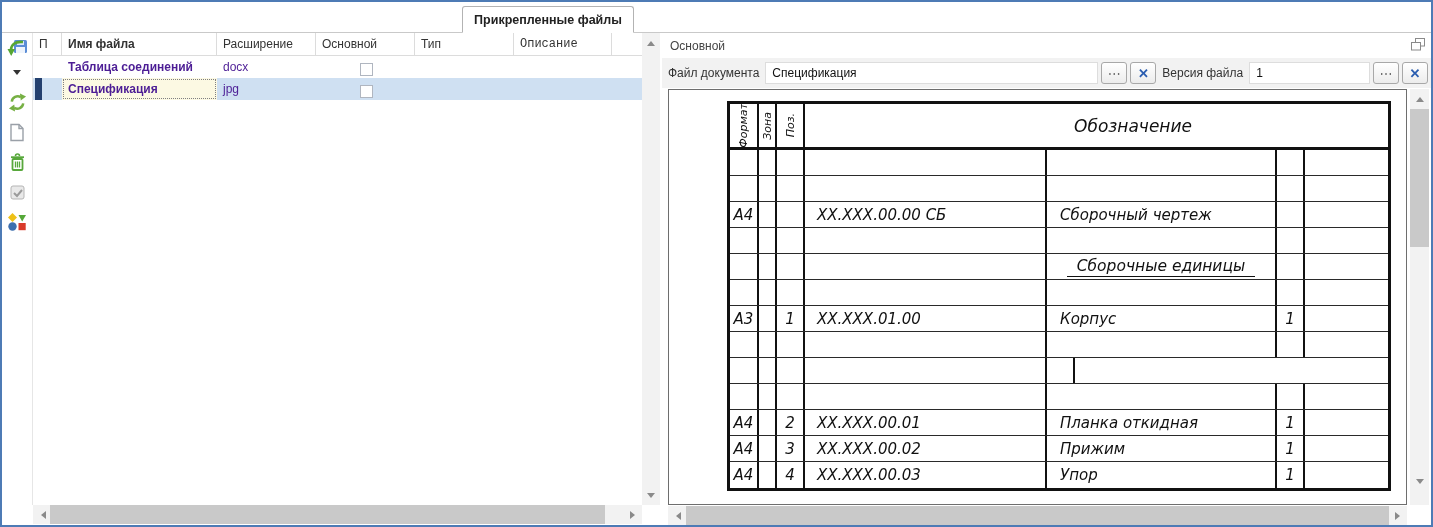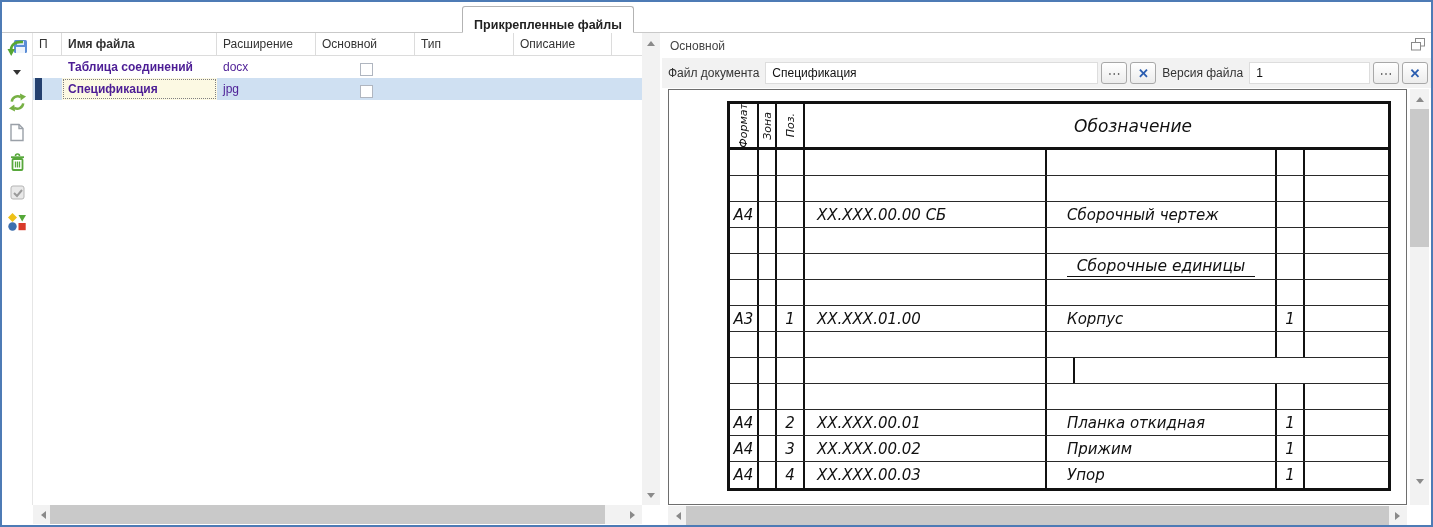--- a/index.html
+++ b/index.html
@@ -6,21 +6,21 @@
   html,body { background:#fff; }
   body { font-family:"Liberation Sans", sans-serif; }
 
   .window { width:1433px; height:527px; border:2px solid #4d7bb5; background:#fff;
             position:relative; overflow:hidden; }
 
   
   .tabbar { height:31px; position:relative; background:#fff; border-bottom:1px solid #c9c9c9; }
   .tab { position:absolute; left:460px; bottom:-1px; width:172px; height:27px; background:#fff;
          border:1px solid #b3b3b3; border-bottom:1px solid #fff; border-radius:3px 3px 0 0;
-         display:flex; align-items:flex-end; justify-content:center;
+         display:flex; align-items:center; justify-content:center;
          font-weight:bold; font-size:12.5px; color:#222; }
 
   .main { display:flex; height:492px; }
 
   
   .left-panel { width:660px; flex:none; position:relative; background:#fff; }
   .toolbar { position:absolute; left:0; top:0; bottom:20px; width:31px;
              border-right:1px solid #e6e6e6; display:flex; flex-direction:column;
              align-items:center; padding-top:4px; }
   .tool { width:22px; height:22px; display:flex; align-items:center; justify-content:center;
@@ -32,21 +32,21 @@
 
   .grid { position:absolute; left:31px; top:0; right:20px; }
   .ghead { display:flex; height:23px; border-bottom:1px solid #dcdcdc; background:#fff; }
   .ghead .hc { border-right:1px solid #dcdcdc; font-size:12px; color:#333;
                padding:4px 0 0 6px; white-space:nowrap; overflow:hidden; }
   .c-p    { width:29px;  flex:none; }
   .c-name { width:155px; flex:none;font-weight:bold; }
   .c-ext  { width:99px;  flex:none; }
   .c-main { width:99px;  flex:none; }
   .c-type { width:99px;  flex:none; }
-  .c-desc { width:98px;  flex:none; }
+  .c-desc { width:98px;  flex:none;font-family:Liberation Mono, monospace; }
   .c-fill { flex:1; border-right:none !important; }
 
   .frow { display:flex; height:22px; font-size:12px; color:#4c1d95; background:#fff; }
   .frow.selected { background:#cfe0f2; }
   .frow .cell { padding:4px 0 0 6px; white-space:nowrap; overflow:hidden; position:relative; }
   .frow .c-p { padding:0; }
   .rowmarker { position:absolute; left:2px; top:0; width:7px; height:22px; background:#24406e; }
   .edit-cell { background:#fcf9e3; outline:1px dotted #808080; outline-offset:-2px; }
   .checkbox { width:13px; height:13px; border:1px solid #b0b6c0; background:#fff; margin:3px 0 0 38px; }
 
@@ -102,21 +102,21 @@
   .srow { display:flex; border-bottom:1px solid #2a2a2a; }
   .srow:last-child { border-bottom:none; }
   .srow.header { height:46px; border-bottom:3px solid #111; }
   .srow.body { height:26px; }
   .sc { border-right:2px solid #111; display:flex; align-items:center; overflow:hidden; }
   .sc:last-child { border-right:none; }
   .sc-f { width:29px; flex:none; justify-content:center; }
   .sc-z { width:18px; flex:none; justify-content:center; }
   .sc-p { width:28px; flex:none; justify-content:center; }
   .sc-d { width:242px; flex:none; padding-left:12px; }
-  .sc-n { width:230px; flex:none; padding-left:20px; }
+  .sc-n { width:230px; flex:none; padding-left:13px; }
   .sc-q { width:28px; flex:none; justify-content:center; }
   .sc-o { flex:1; justify-content:center; }
   .vtext { writing-mode:vertical-rl; transform:rotate(180deg); font-size:11px; white-space:nowrap; }
   .hd-big { width:100%; text-align:center; font-size:17px; padding-left:0 !important; }
   .hd-big.sc { justify-content:center; padding-left:0; }
   .note-hd { flex-direction:column; justify-content:center; font-size:12.5px; line-height:1.15; }
   .srow.body .sc { font-size:15px; }
   .sec-cell { justify-content:center !important; padding-left:0 !important; }
   .sec-underline { border-bottom:1.5px solid #111; padding:0 10px 1px; font-size:15.5px; }
 </style>

